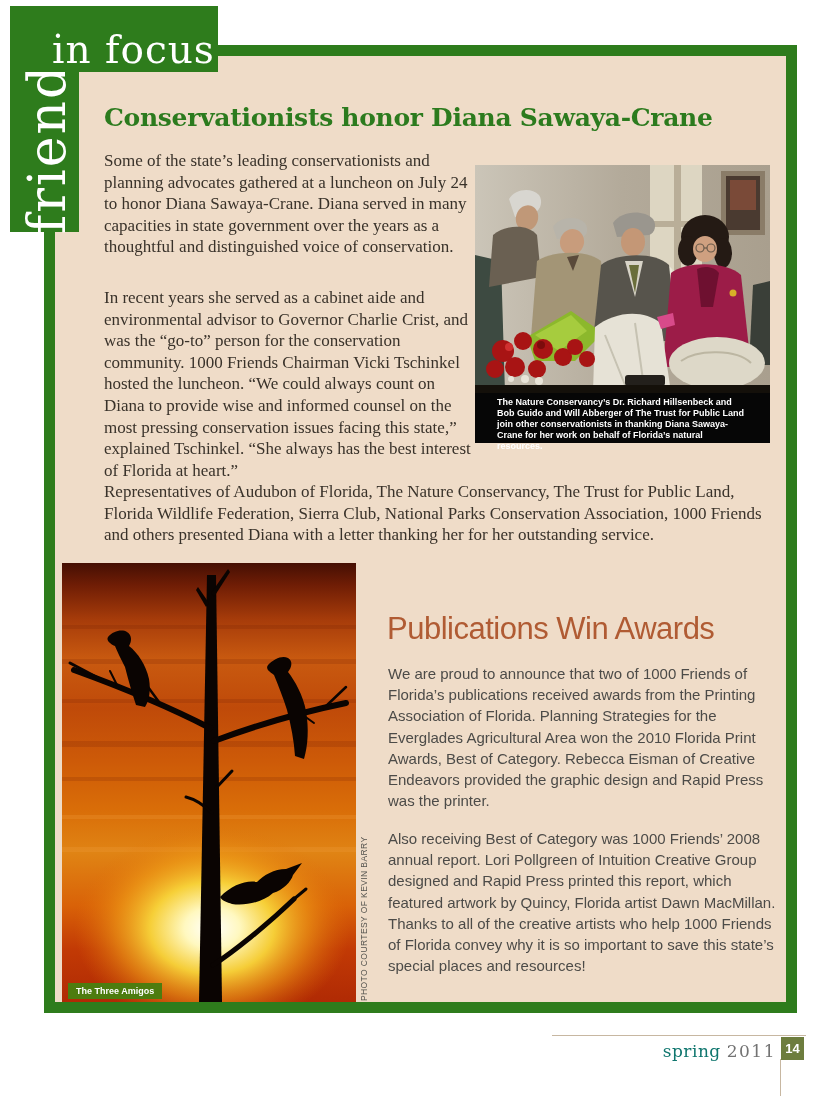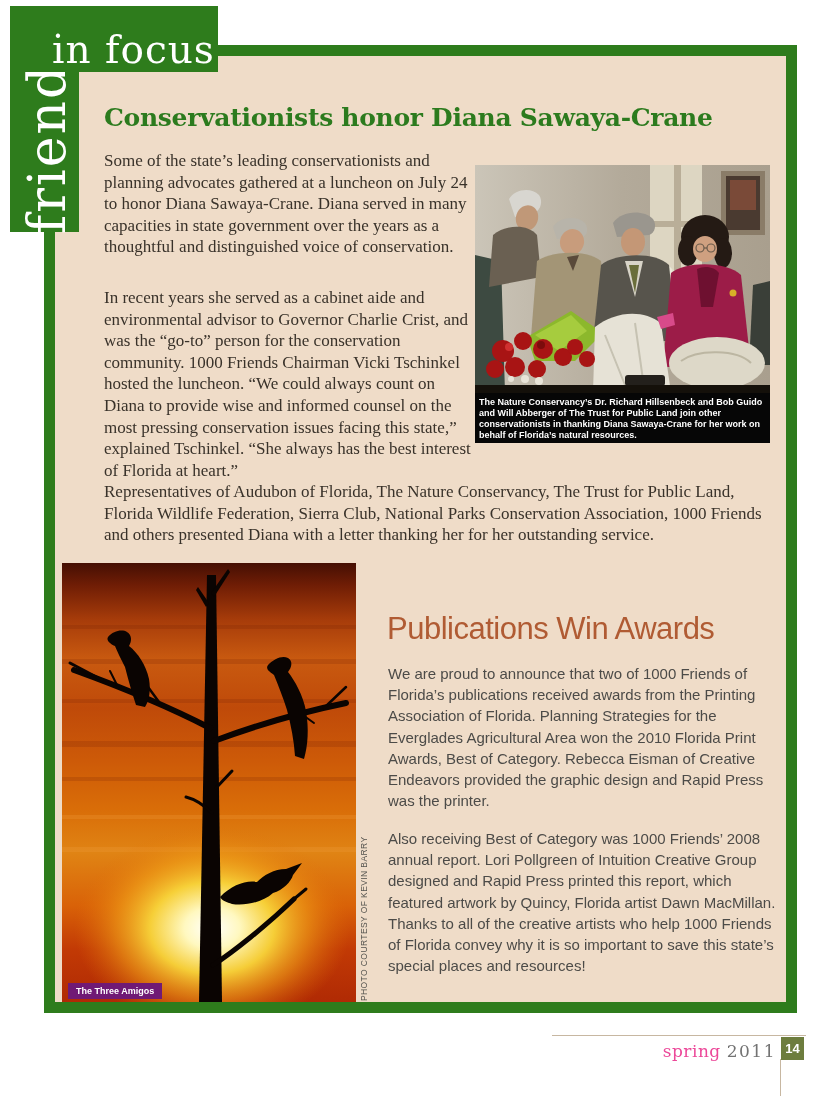--- a/index.html
+++ b/index.html
@@ -49,42 +49,42 @@
   
   .photo1 {
     position:absolute; left:475px; top:165px; width:295px; height:278px;
     z-index:4; background:#9a9documentation;
   }
   .photo1 svg { display:block; }
   .photo1-caption {
     position:absolute; left:0; bottom:0; width:295px; height:50px;
     background:#060606; color:#ffffff;
     font-family:"Liberation Sans", sans-serif; font-weight:bold;
-    font-size:9px; line-height:11px; padding:4px 4px;
+    font-size:9px; line-height:11px; padding:4px 22px;
   }
   
   .awards-title {
     position:absolute; left:387px; top:611px; width:400px; z-index:4;
     font-family:"Liberation Sans", sans-serif; font-weight:normal;
     font-size:31px; letter-spacing:-0.5px; color:#b05b33;
   }
   .sans-p {
     position:absolute; z-index:4; font-family:"Liberation Sans", sans-serif;
     font-size:15px; line-height:21.2px; color:#4c4b48;
   }
   .pa { left:388px; top:663px; width:394px; }
   .pb { left:388px; top:828px; width:394px; }
   
   .photo2 {
     position:absolute; left:62px; top:563px; width:294px; height:439px; z-index:4;
   }
   .photo2 svg { display:block; }
   .photo2-caption {
     position:absolute; left:6px; bottom:3px;
-    background:#701a75; color:#ffffff;
+    background:#4d7c0f; color:#ffffff;
     font-family:"Liberation Sans", sans-serif; font-weight:bold;
     font-size:9px; line-height:12px; padding:2px 8px; white-space:nowrap;
   }
   .photo-credit {
     position:absolute; left:359px; top:1001px; z-index:4;
     transform:rotate(-90deg); transform-origin:0 0;
     font-family:"Liberation Sans", sans-serif; font-size:8.5px;
     letter-spacing:0.4px; color:#55544f; white-space:nowrap;
   }
   
@@ -93,21 +93,21 @@
     background:#c7b7a1;
   }
   .footer-vline {
     position:absolute; left:780px; top:1059px; width:1px; height:37px;
     background:#c7b7a1;
   }
   .footer-text {
     position:absolute; right:64px; top:1041px; z-index:4; text-align:right;
     font-family:"DejaVu Serif", serif; font-size:17px; white-space:nowrap;
   }
-  .footer-text .season { color:#ec4899; letter-spacing:0.5px; }
+  .footer-text .season { color:#0f766e; letter-spacing:0.5px; }
   .footer-text .year   { color:#737373; letter-spacing:1.5px; margin-left:6px; }
   .page-num {
     position:absolute; left:781px; top:1037px; width:23px; height:23px;
     background:#6d7d3e; color:#ffffff; z-index:4;
     display:flex; align-items:center; justify-content:center;
     font-family:"Liberation Sans", sans-serif; font-weight:bold; font-size:13px;
   }
 </style>
 </head>
 <body>

